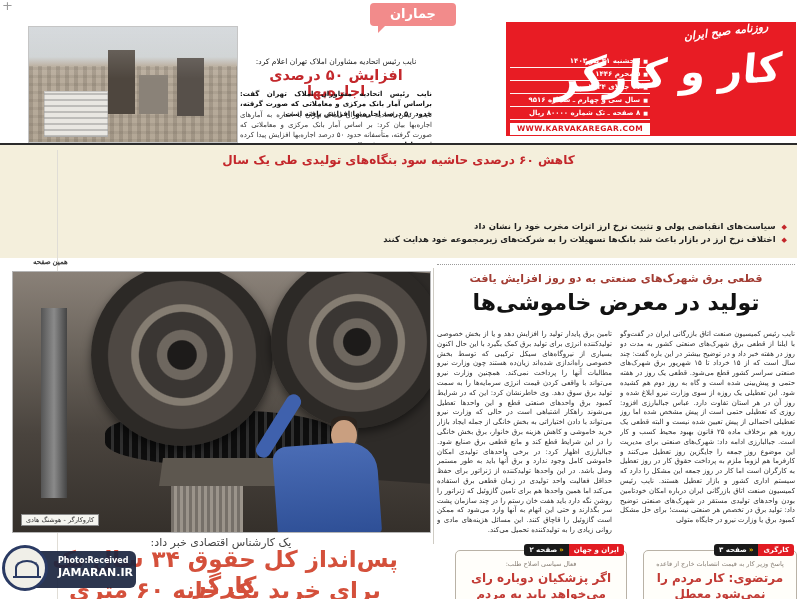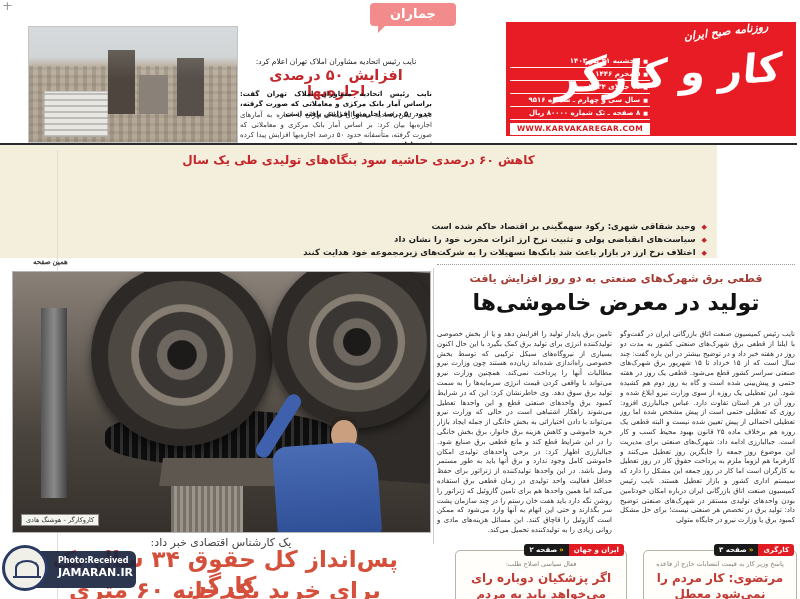--- a/index.html
+++ b/index.html
@@ -56,21 +56,21 @@
   .rent-kicker{left:240px;top:57px;width:192px;font-size:7.5px;color:#222;}
   .rent-headline{left:240px;top:67px;width:192px;font-size:14.5px;font-weight:bold;color:#c3272b;}
   .rent-lead{left:240px;top:89px;width:192px;font-size:7px;font-weight:bold;color:#111;line-height:1.45;}
   .rent-body{left:240px;top:110px;width:192px;font-size:7px;color:#333;line-height:1.45;}
   .rent-cont{font-weight:bold;color:#111;}
 
   
   .rule-top{left:0;top:143px;width:797px;height:2px;background:#2b2b2b;}
 
   
-  .cream{left:0;top:145px;width:717px;height:113px;background:#f4efdc;}
+  .cream{left:0;top:145px;width:797px;height:113px;background:#f4efdc;}
   .lead-kicker{left:0;top:8px;width:100%;font-size:12px;font-weight:bold;color:#c3272b;}
   .lead-headline{left:0;top:24px;width:100%;font-size:37px;font-weight:bold;color:#161616;letter-spacing:-1px;}
   .lead-bullets{right:10px;top:75px;width:760px;}
   .bullet-line{direction:rtl;text-align:right;font-size:8.5px;font-weight:bold;color:#222;line-height:12px;}
   .diamond{color:#c3272b;font-size:7px;margin-left:3px;}
 
   
   .fold-line{left:57px;top:150px;width:1px;height:449px;background:#e0ddd6;}
   .dot-sep{left:437px;top:264px;width:358px;border-top:1px dotted #9a9a9a;height:0;}
   .col-divider{left:433px;top:268px;width:1px;height:276px;background:#cfccc4;}
@@ -188,24 +188,20 @@
     <span class="rent-cont">ادامه در صفحه۴</span>
   </div>
 
   <div class="abs rule-top"></div>
 
   <div class="abs cream">
     <div class="abs lead-kicker fa center">کاهش ۶۰ درصدی حاشیه سود بنگاه‌های تولیدی طی یک سال</div>
     <div class="abs lead-bullets">
       <div class="bullet-line">
         <span class="diamond">◆</span>
-        <span>وحید شقاقی شهری: رکود سهمگینی بر اقتصاد حاکم شده است</span>
-      </div>
-      <div class="bullet-line">
-        <span class="diamond">◆</span>
         <span>سیاست‌های انقباضی پولی و تثبیت نرخ ارز اثرات مخرب خود را نشان داد</span>
       </div>
       <div class="bullet-line">
         <span class="diamond">◆</span>
         <span>اختلاف نرخ ارز در بازار باعث شد بانک‌ها تسهیلات را به شرکت‌های زیرمجموعه خود هدایت کنند</span>
       </div>
     </div>
   </div>
 
   <div class="abs fold-line"></div>

